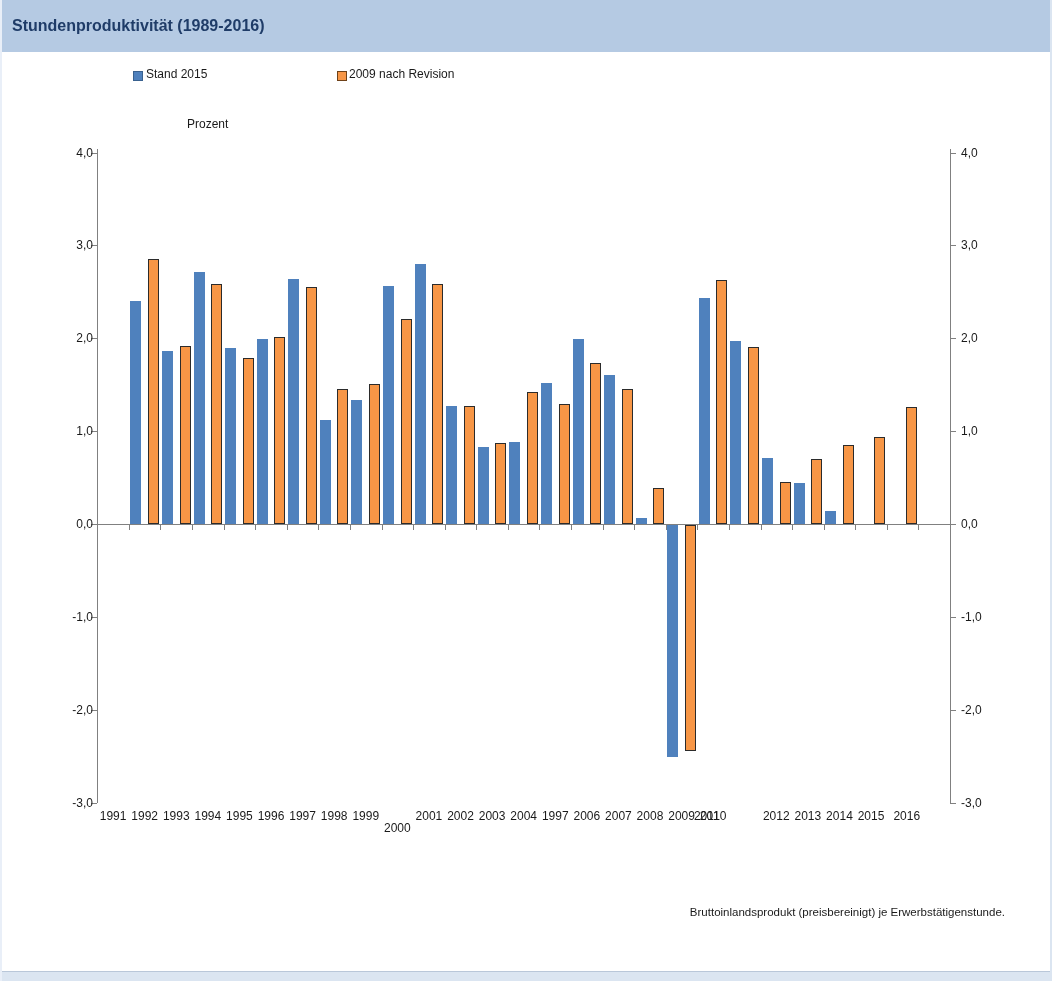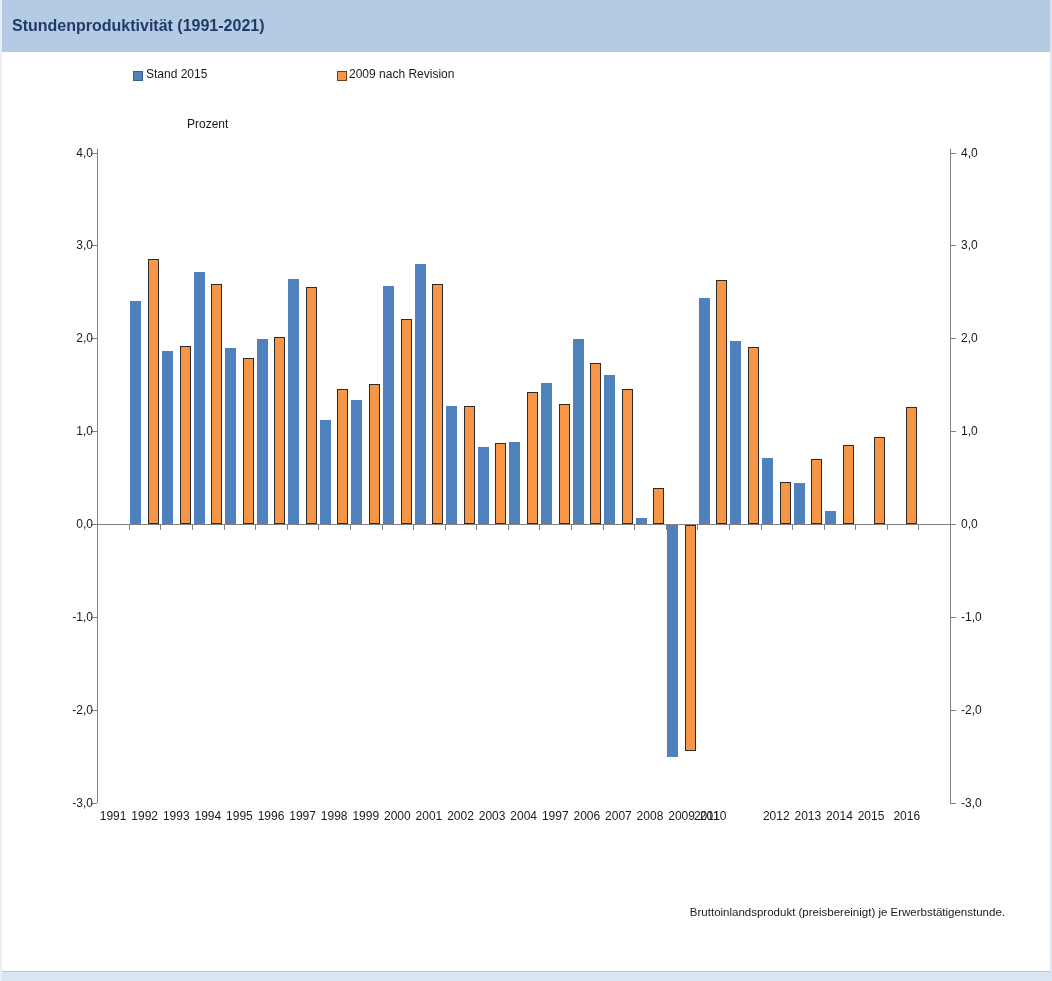--- a/index.html
+++ b/index.html
@@ -32,21 +32,21 @@
   .bar.s1{background:#F79646;border:1px solid #2b2b2b;}
   .year-label{position:absolute;top:809px;height:14px;line-height:14px;font-size:12px;text-align:center;white-space:nowrap;}
   #footnote{position:absolute;right:45px;top:906px;text-align:right;font-size:11.5px;line-height:13.5px;}
   #bottom-strip{position:absolute;left:0;bottom:0;width:100%;height:9px;background:#dbe5f1;border-top:1px solid #b9c7d9;}
 </style>
 </head>
 <body>
 
 <div id="page">
   <div id="header">
-    <div id="title">Stundenproduktivität (1991-2021)</div>
+    <div id="title">Stundenproduktivität (1989-2016)</div>
   </div>
 
   <div id="legend-swatch-blue" class="swatch"></div>
   <div id="legend-label-blue" class="legend-label">Stand 2015</div>
   <div id="legend-swatch-orange" class="swatch"></div>
   <div id="legend-label-orange" class="legend-label">2009 nach Revision</div>
 
   <div id="unit-label">Prozent</div>
 
   <div id="y-axis-left" class="axis-line"></div>
@@ -130,21 +130,21 @@
       <div class="bar s1" style="left: 272.289px; top: 337.357px; height: 186.643px;"></div>
       <div class="year-label" style="left: 280.789px; width: 39.5815px;">1997</div>
       <div class="bar s0" style="left: 286.289px; top: 278.858px; height: 245.142px;"></div>
       <div class="bar s1" style="left: 303.87px; top: 287.215px; height: 236.785px;"></div>
       <div class="year-label" style="left: 312.37px; width: 39.5815px;">1998</div>
       <div class="bar s0" style="left: 317.87px; top: 420px; height: 104px;"></div>
       <div class="bar s1" style="left: 335.452px; top: 389.357px; height: 134.643px;"></div>
       <div class="year-label" style="left: 343.952px; width: 39.5815px;">1999</div>
       <div class="bar s0" style="left: 349.452px; top: 399.572px; height: 124.428px;"></div>
       <div class="bar s1" style="left: 367.033px; top: 383.786px; height: 140.214px;"></div>
-      <div class="year-label" style="left: 375.533px; width: 39.5815px;">2000</div>
+      <div class="year-label" style="left: 375.533px; width: 39.5815px; margin-top: 12px;">2000</div>
       <div class="bar s0" style="left: 381.033px; top: 286.286px; height: 237.714px;"></div>
       <div class="bar s1" style="left: 398.615px; top: 318.786px; height: 205.214px;"></div>
       <div class="year-label" style="left: 407.115px; width: 39.5815px;">2001</div>
       <div class="bar s0" style="left: 412.615px; top: 264px; height: 260px;"></div>
       <div class="bar s1" style="left: 430.196px; top: 283.5px; height: 240.5px;"></div>
       <div class="year-label" style="left: 438.696px; width: 39.5815px;">2002</div>
       <div class="bar s0" style="left: 444.196px; top: 406.072px; height: 117.928px;"></div>
       <div class="bar s1" style="left: 461.778px; top: 406.072px; height: 117.928px;"></div>
       <div class="year-label" style="left: 470.278px; width: 39.5815px;">2003</div>
       <div class="bar s0" style="left: 475.778px; top: 446.929px; height: 77.0713px;"></div>

